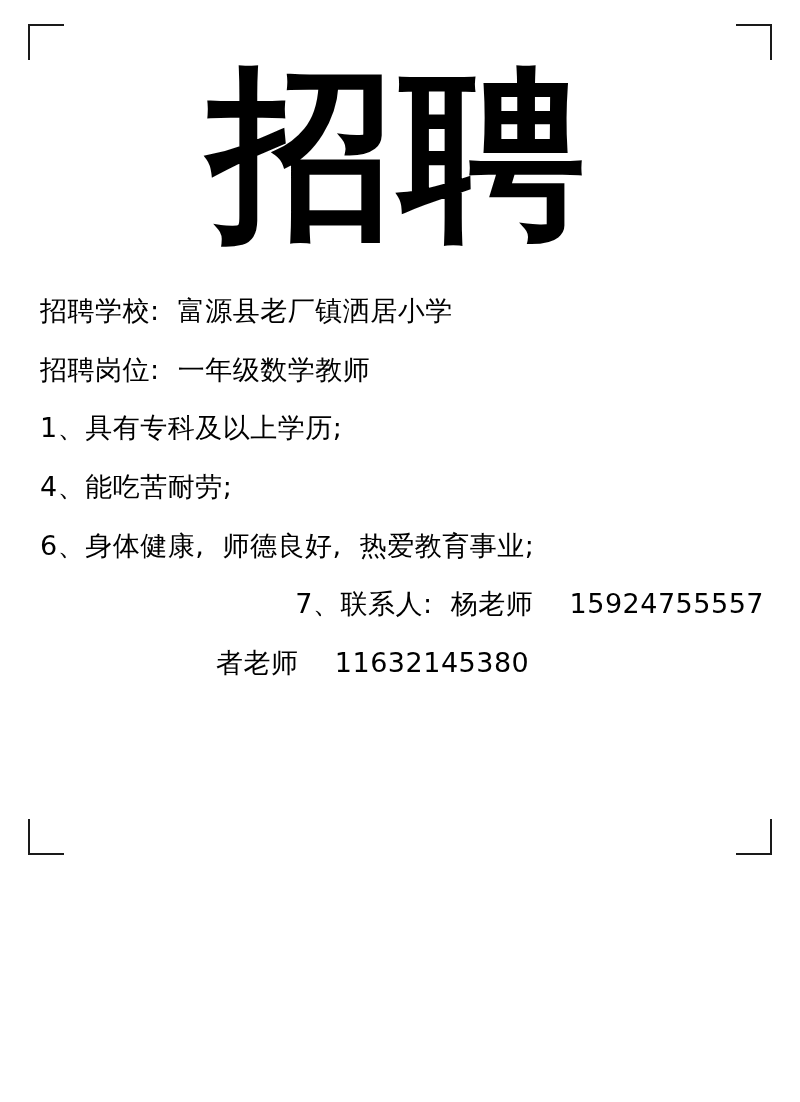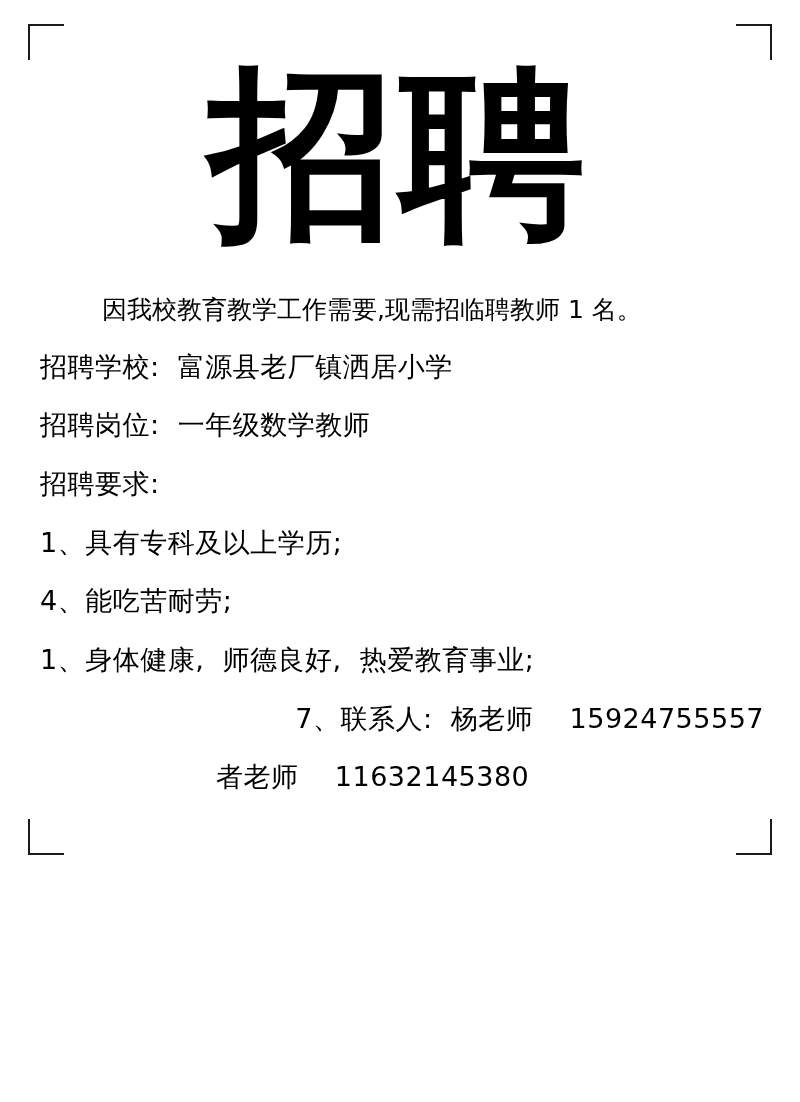--- a/index.html
+++ b/index.html
@@ -103,26 +103,24 @@
 
   <div class="crop-mark crop-tl"></div>
   <div class="crop-mark crop-tr"></div>
   <div class="crop-mark crop-bl"></div>
   <div class="crop-mark crop-br"></div>
 
   <h1 class="title">招聘</h1>
 
   <div class="body-block">
 
-    <p class="intro">因我校教育教学工作需要,现需招临聘教师 1 名。</p>
 
     <p class="line">招聘学校:  富源县老厂镇洒居小学</p>
     <p class="line">招聘岗位:  一年级数学教师</p>
-    <p class="line">招聘要求:</p>
 
     <p class="line">1、具有专科及以上学历;</p>
     <p class="line">4、能吃苦耐劳;</p>
-    <p class="line">1、身体健康,  师德良好,  热爱教育事业;</p>
+    <p class="line">6、身体健康,  师德良好,  热爱教育事业;</p>
     <p class="line tight">7、联系人:  杨老师    15924755557</p>
     <p class="line indent-sub">者老师    11632145380</p>
 
   </div>
 </div>
 
 </body></html>

